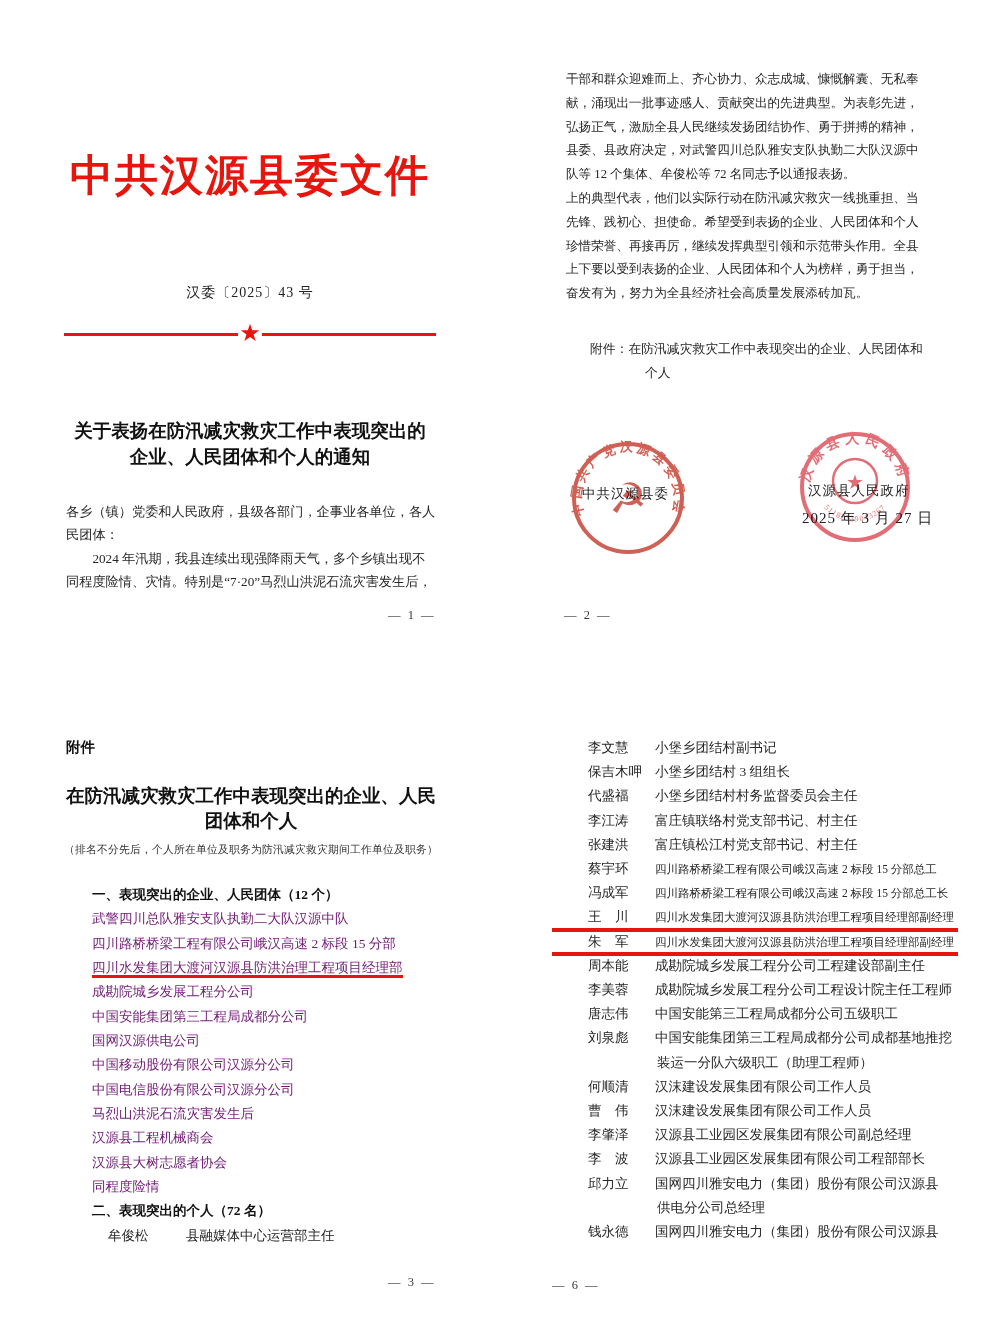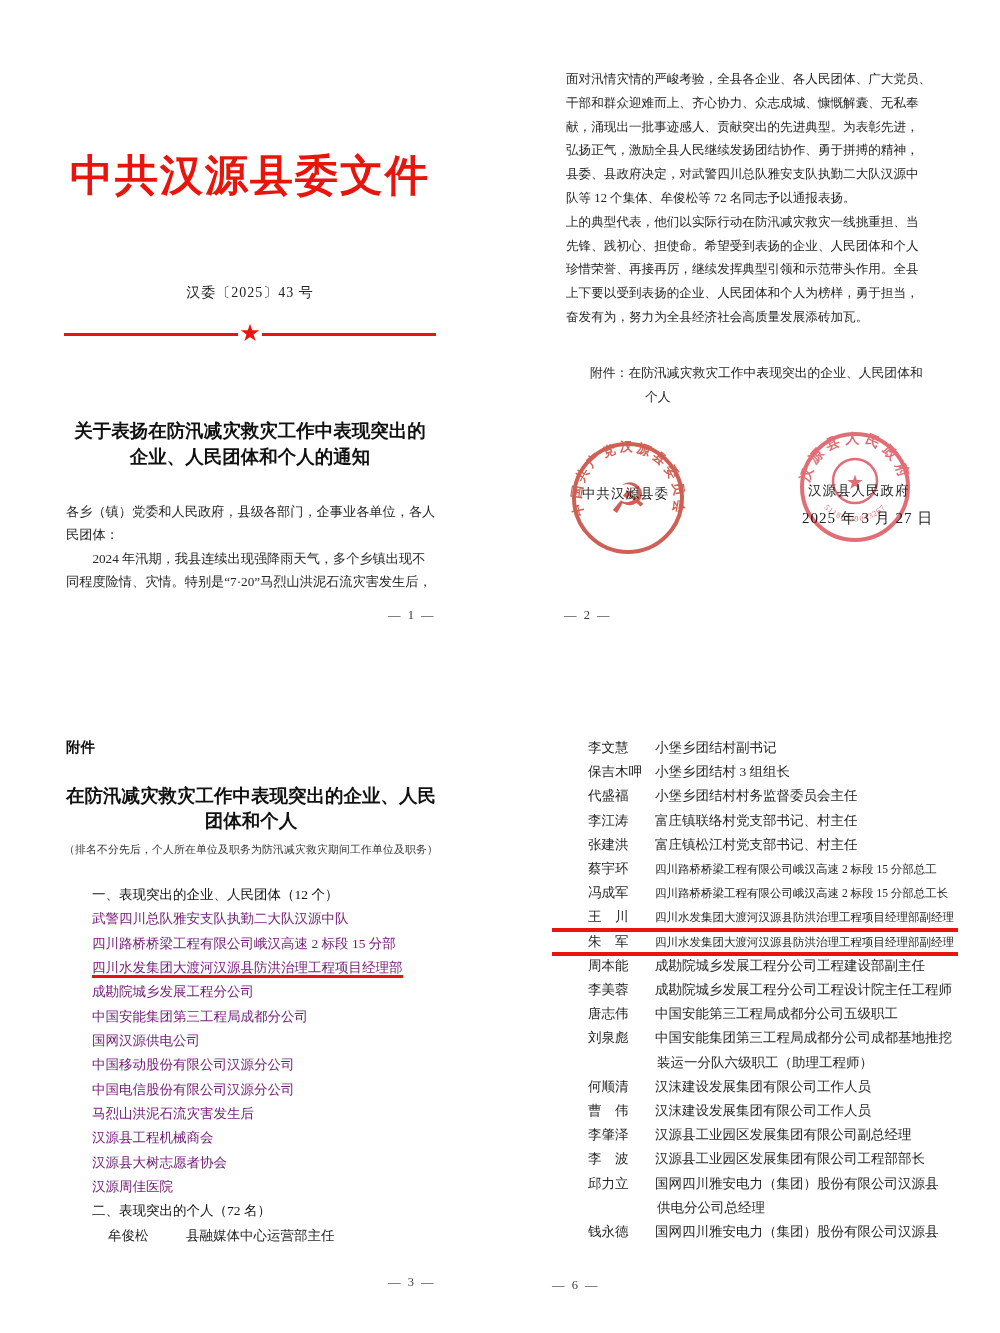--- a/index.html
+++ b/index.html
@@ -34,21 +34,21 @@
   .sig-date{left:250px;top:447px;font-size:15px;}
   .seal{position:absolute;z-index:2;opacity:.88;mix-blend-mode:multiply;}
   .seal-left{left:17px;top:377px;}
   .seal-right{left:245px;top:367px;}
 
   
   .p3{left:60px;top:738px;width:382px;height:570px;}
   .attlabel{margin-left:6px;font-size:14.5px;font-weight:700;color:#111;}
   .title3{margin-top:27px;text-align:center;font-weight:700;font-size:18.5px;line-height:25px;color:#111;}
   .note3{margin-top:9px;text-align:center;font-size:10.8px;color:#333;letter-spacing:.2px;white-space:nowrap;}
-  .sechead{margin:26px 0 0 32px;font-size:13.5px;font-weight:400;color:#111;line-height:24.35px;}
+  .sechead{margin:26px 0 0 32px;font-size:13.5px;font-weight:700;color:#111;line-height:24.35px;}
   .orglist{margin-top:0;}
   .orglist .item{margin-left:32px;font-size:13.5px;line-height:24.35px;color:#701a75;}
   .uline{box-shadow:0 3px 0 #e8150d;}
   .personrow{margin-left:48px;font-size:13.5px;line-height:24.35px;color:#262626;}
   .personrow .pn{display:inline-block;width:78px;}
 
   
   .p6{left:548px;top:736px;width:412px;height:570px;font-size:13.5px;line-height:24.2px;color:#262626;}
   .p6 .rows{padding-top:0;}
   .prow{position:relative;padding-left:40px;white-space:nowrap;}
@@ -87,21 +87,20 @@
       <div>各乡（镇）党委和人民政府，县级各部门，企事业各单位，各人</div>
       <div>民团体：</div>
       <div>　　2024 年汛期，我县连续出现强降雨天气，多个乡镇出现不</div>
       <div>同程度险情、灾情。特别是“7·20”马烈山洪泥石流灾害发生后，</div>
     </div>
     <div class="pnum pnum-1">— 1 —</div>
   </section>
 
   <section class="page p2">
     <div class="bodytext">
-      <div>面对汛情灾情的严峻考验，全县各企业、各人民团体、广大党员、</div>
       <div>干部和群众迎难而上、齐心协力、众志成城、慷慨解囊、无私奉</div>
       <div>献，涌现出一批事迹感人、贡献突出的先进典型。为表彰先进，</div>
       <div>弘扬正气，激励全县人民继续发扬团结协作、勇于拼搏的精神，</div>
       <div>县委、县政府决定，对武警四川总队雅安支队执勤二大队汉源中</div>
       <div>队等 12 个集体、牟俊松等 72 名同志予以通报表扬。</div>
       <div>上的典型代表，他们以实际行动在防汛减灾救灾一线挑重担、当</div>
       <div>先锋、践初心、担使命。希望受到表扬的企业、人民团体和个人</div>
       <div>珍惜荣誉、再接再厉，继续发挥典型引领和示范带头作用。全县</div>
       <div>上下要以受到表扬的企业、人民团体和个人为榜样，勇于担当，</div>
       <div>奋发有为，努力为全县经济社会高质量发展添砖加瓦。</div>
@@ -158,21 +157,21 @@
       <div class="item">四川路桥桥梁工程有限公司峨汉高速 2 标段 15 分部</div>
       <div class="item"><span class="uline">四川水发集团大渡河汉源县防洪治理工程项目经理部</span></div>
       <div class="item">成勘院城乡发展工程分公司</div>
       <div class="item">中国安能集团第三工程局成都分公司</div>
       <div class="item">国网汉源供电公司</div>
       <div class="item">中国移动股份有限公司汉源分公司</div>
       <div class="item">中国电信股份有限公司汉源分公司</div>
       <div class="item">马烈山洪泥石流灾害发生后</div>
       <div class="item">汉源县工程机械商会</div>
       <div class="item">汉源县大树志愿者协会</div>
-      <div class="item">汉源周佳医院</div>
+      <div class="item">同程度险情</div>
     </div>
     <div class="sechead" style="margin-top:0;">二、表现突出的个人（72 名）</div>
     <div class="personrow">
       <span class="pn">牟俊松</span><span>县融媒体中心运营部主任</span>
     </div>
     <div class="pnum pnum-3">— 3 —</div>
   </section>
 
   <section class="page p6">
     <div class="rows">

